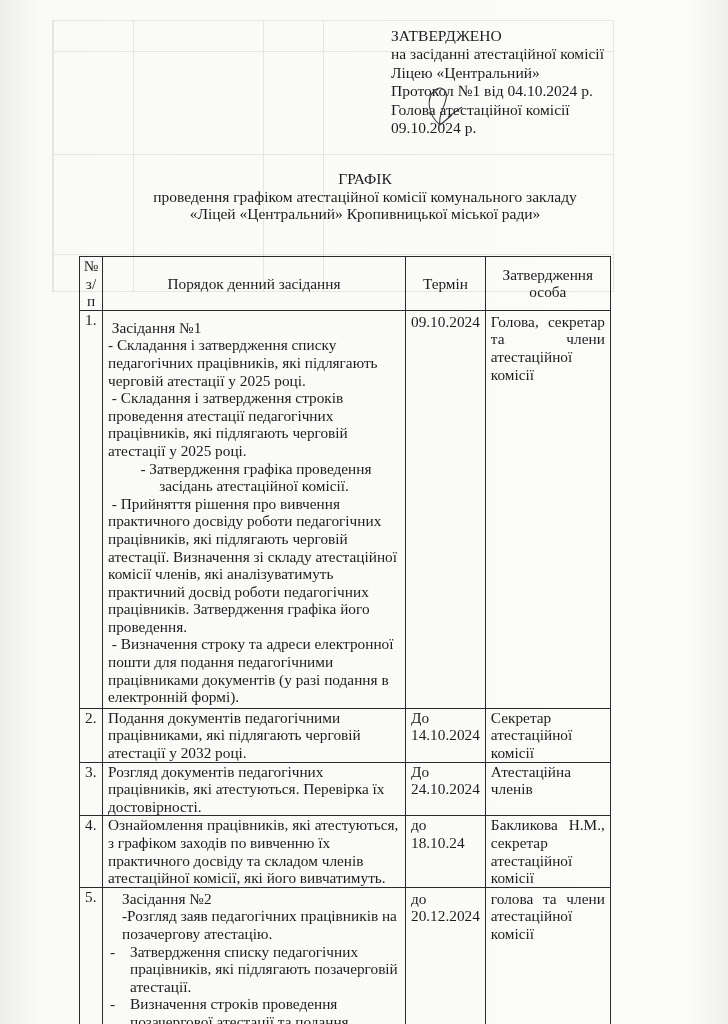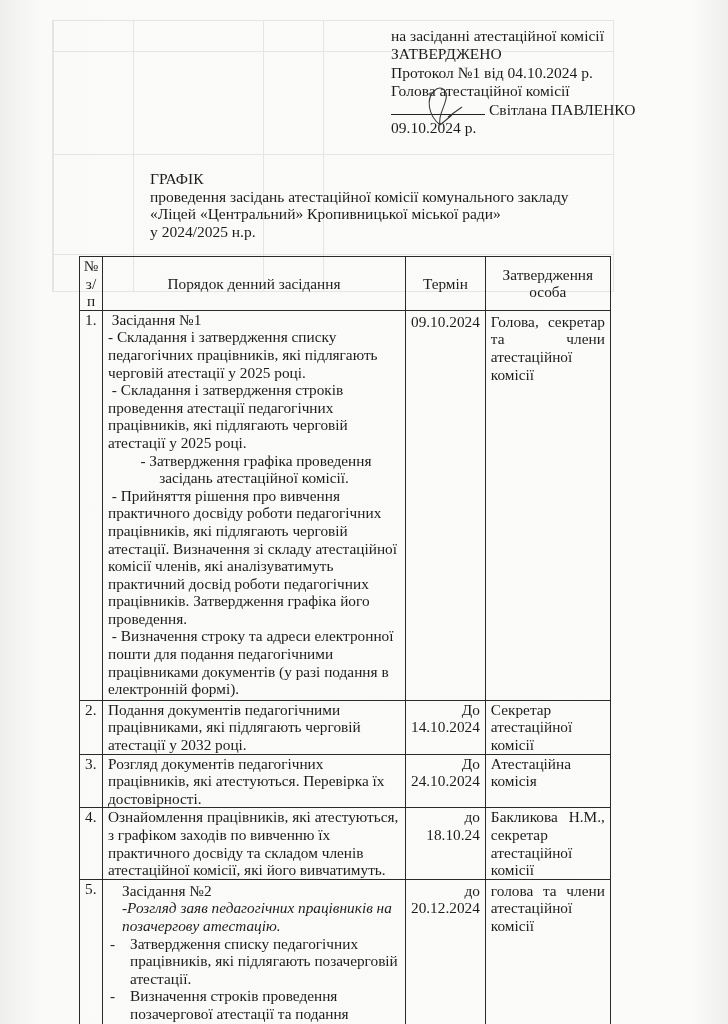--- a/index.html
+++ b/index.html
@@ -27,39 +27,39 @@
   }
   .approval .sig-line {
     display: inline-block; width: 94px; border-bottom: 1px solid #222; height: 12px;
     vertical-align: baseline; margin-right: 4px;
   }
   .signature {
     position: absolute; left: 418px; top: 85px; width: 60px; height: 44px;
   }
   .title-block {
     position: absolute; left: 150px; top: 170px; width: 430px;
-    text-align: left; font-size: 15.5px; line-height: 17.5px;
+    text-align: center; font-size: 15.5px; line-height: 17.5px;
   }
 
   table.schedule {
     position: absolute; left: 79px; top: 256px;
     border-collapse: collapse; table-layout: fixed;
     font-size: 15.3px; line-height: 17.6px;
   }
   table.schedule td, table.schedule th {
     border: 1px solid #2a2a2a; vertical-align: top; padding: 0 5px;
     font-weight: normal;
   }
   table.schedule th { text-align: center; vertical-align: middle; }
   .col-num { width: 23px; }
   .col-agenda { width: 303px; }
   .col-term { width: 77px; }
   .col-resp { width: 125px; }
   td.num { padding-left: 8px; }
-  td.term { text-align: right; }
+  td.term { text-align: left; }
   td.resp { text-align: justify; text-align-last: left; }
   .resp-just { text-align: justify; text-align-last: justify; }
   tr.last td { border-bottom: none; }
   .item { display: block; }
   .dash-item { display: flex; }
   .dash-item .dash { width: 20px; flex: 0 0 20px; padding-left: 2px; }
 </style>
 </head>
 <body>
 
@@ -69,58 +69,55 @@
     <div class="ghost-col" style="left:0px;"></div>
     <div class="ghost-col" style="left:80px;"></div>
     <div class="ghost-col" style="left:210px;"></div>
     <div class="ghost-col" style="left:270px;"></div>
     <div class="ghost-row" style="top:30px;"></div>
     <div class="ghost-row" style="top:133px;"></div>
     <div class="ghost-row" style="top:233px;"></div>
   </div>
 
   <div class="approval">
+    <div>ЗАТВЕРДЖЕНО</div>
     <div>на засіданні атестаційної комісії</div>
-    <div>ЗАТВЕРДЖЕНО</div>
+    <div>Ліцею «Центральний»</div>
     <div>Протокол №1 від 04.10.2024 р.</div>
     <div>Голова атестаційної комісії</div>
-    <div>
-      <span class="sig-line"></span><span>Світлана ПАВЛЕНКО</span>
-    </div>
     <div>09.10.2024 р.</div>
   </div>
   <svg class="signature" viewBox="0 0 60 44">
     <path d="M22 40 C 10 30, 8 14, 16 6 C 22 0, 30 4, 28 14 C 26 24, 20 30, 22 40 M22 40 L 34 30 M30 32 L 44 22" fill="none" stroke="#3a3a3a" stroke-width="1.1"></path>
   </svg>
 
   <div class="title-block">
     <div>ГРАФІК</div>
-    <div>проведення засідань атестаційної комісії комунального закладу</div>
+    <div>проведення графіком атестаційної комісії комунального закладу</div>
     <div>«Ліцей «Центральний» Кропивницької міської ради»</div>
-    <div>у 2024/2025 н.р.</div>
   </div>
 
   <table class="schedule">
     <colgroup>
       <col class="col-num">
         <col class="col-agenda">
         <col class="col-term">
         <col class="col-resp">
     </colgroup>
     <tbody>
         <tr style="height:38px;">
       <th style="padding:0 2px;">№ з/п</th>
       <th>Порядок денний засідання</th>
       <th>Термін</th>
       <th>Затвердження особа</th>
     </tr>
 
     <tr>
       <td class="num">1.</td>
-      <td style="padding-top:0; padding-bottom:2px;">
+      <td style="padding-top:8px; padding-bottom:2px;">
         <span class="item" style="white-space:pre;"> Засідання №1</span>
         <span class="item" style="white-space:pre-wrap;">- Складання і затвердження списку педагогічних працівників, які підлягають черговій атестації у 2025 році.</span>
         <span class="item" style="white-space:pre-wrap;"> - Складання і затвердження строків проведення атестації педагогічних працівників, які підлягають черговій атестації у 2025 році.</span>
         <span class="item" style="white-space:pre-wrap;text-align:center;"> - Затвердження графіка проведення засідань атестаційної комісії.</span>
         <span class="item" style="white-space:pre-wrap;"> - Прийняття рішення про вивчення практичного досвіду роботи педагогічних працівників, які підлягають черговій атестації. Визначення зі складу атестаційної комісії членів, які аналізуватимуть практичний досвід роботи педагогічних працівників. Затвердження графіка його проведення.</span>
         <span class="item" style="white-space:pre-wrap;"> - Визначення строку та адреси електронної пошти для подання педагогічними працівниками документів (у разі подання в електронній формі).</span>
       </td>
       <td class="term" style="padding-top:2px;">09.10.2024</td>
       <td class="resp resp-just" style="padding-top:2px;">Голова, секретар та члени атестаційної комісії</td>
     </tr>
@@ -140,21 +137,21 @@
 
     <tr>
       <td class="num">3.</td>
       <td>Розгляд документів педагогічних працівників, які атестуються. Перевірка їх достовірності.</td>
       <td class="term">
         <span class="item">До</span>
         <span class="item">24.10.2024</span>
       </td>
       <td class="resp">
         <span class="item">Атестаційна</span>
-        <span class="item">комісія</span>
+        <span class="item">членів</span>
       </td>
     </tr>
 
     <tr>
       <td class="num">4.</td>
       <td>Ознайомлення працівників, які атестуються, з графіком заходів по вивченню їх практичного досвіду та складом членів атестаційної комісії, які його вивчатимуть.</td>
       <td class="term">
         <span class="item">до</span>
         <span class="item">18.10.24</span>
       </td>
@@ -162,21 +159,21 @@
         <span class="item resp-just">Бакликова Н.М.,</span>
         <span class="item">секретар</span>
         <span class="item">атестаційної комісії</span>
       </td>
     </tr>
 
     <tr class="last">
       <td class="num" style="height:214px;">5.</td>
       <td style="padding-top:2px;">
         <span class="item" style="padding-left:14px;">Засідання №2</span>
-        <span class="item" style="padding-left:14px;font-style:italic;">-Розгляд заяв педагогічних працівників на позачергову атестацію.</span>
+        <span class="item" style="padding-left:14px;">-Розгляд заяв педагогічних працівників на позачергову атестацію.</span>
         <span class="dash-item">
           <span class="dash">-</span>
           <span>Затвердження списку педагогічних працівників, які підлягають позачерговій атестації.</span>
         </span>
         <span class="dash-item">
           <span class="dash">-</span>
           <span>Визначення строків проведення позачергової атестації та подання документів педагогічними працівниками, які атестуються позачергово.</span>
         </span>
 
       </td>

